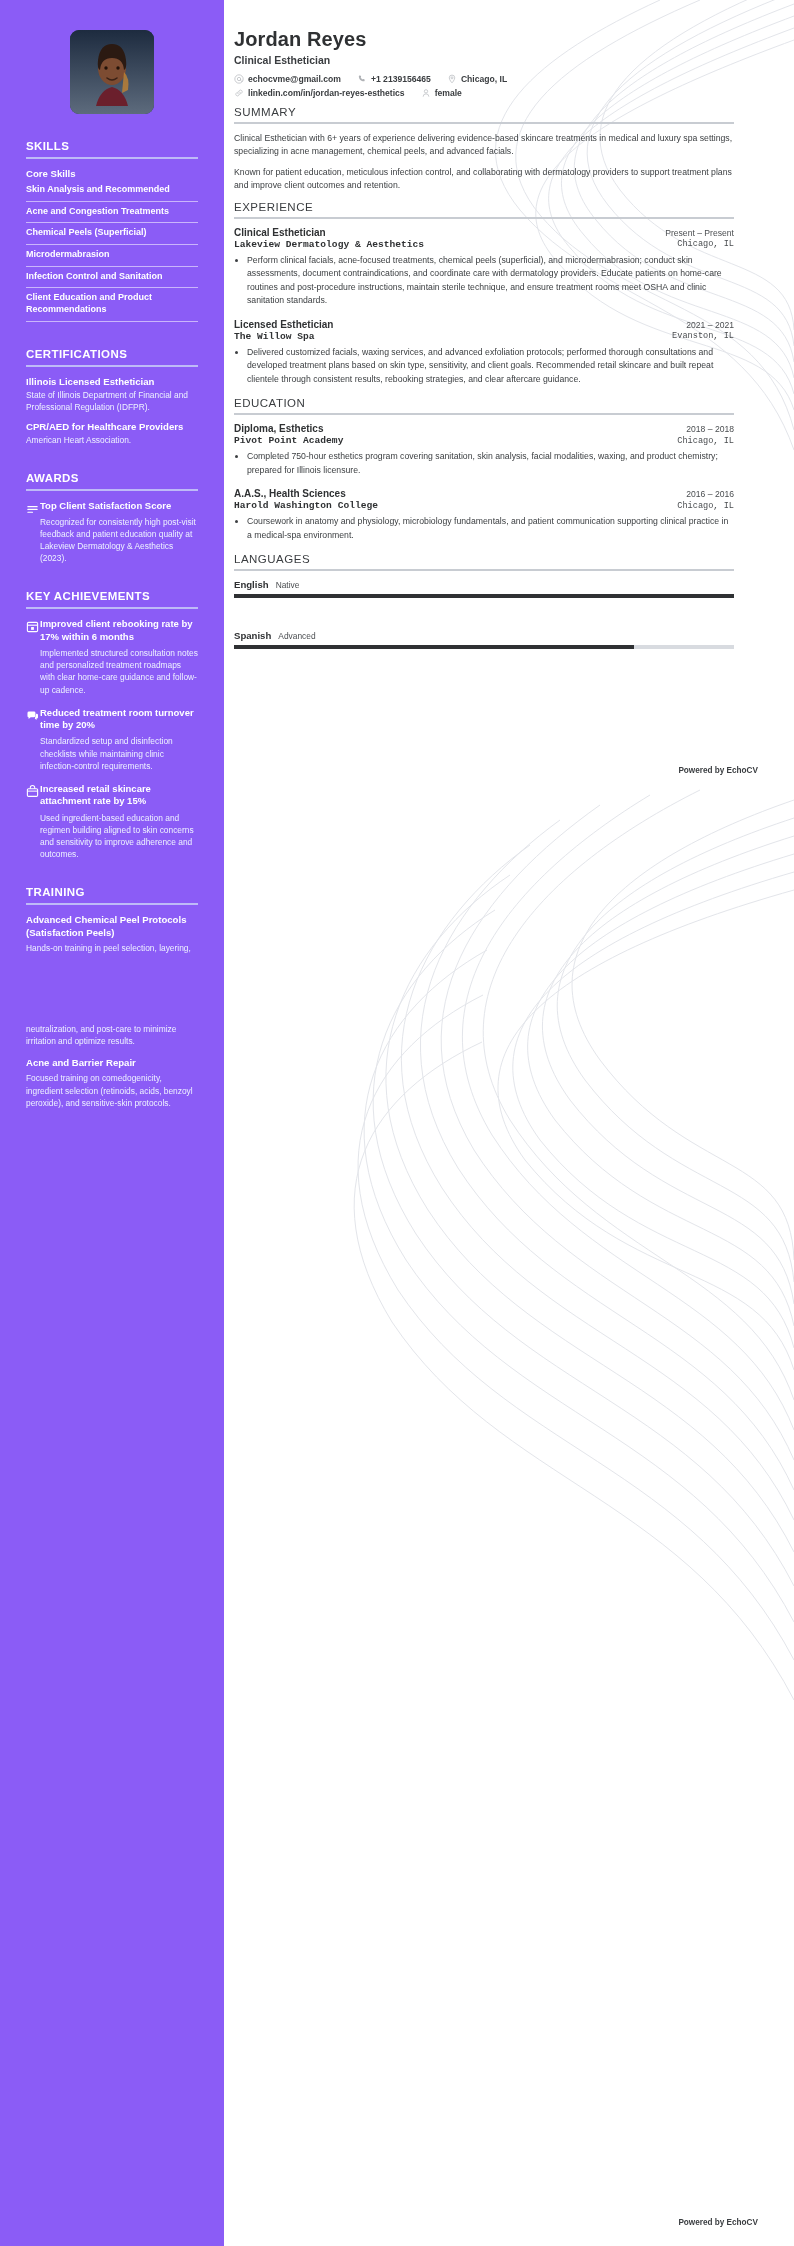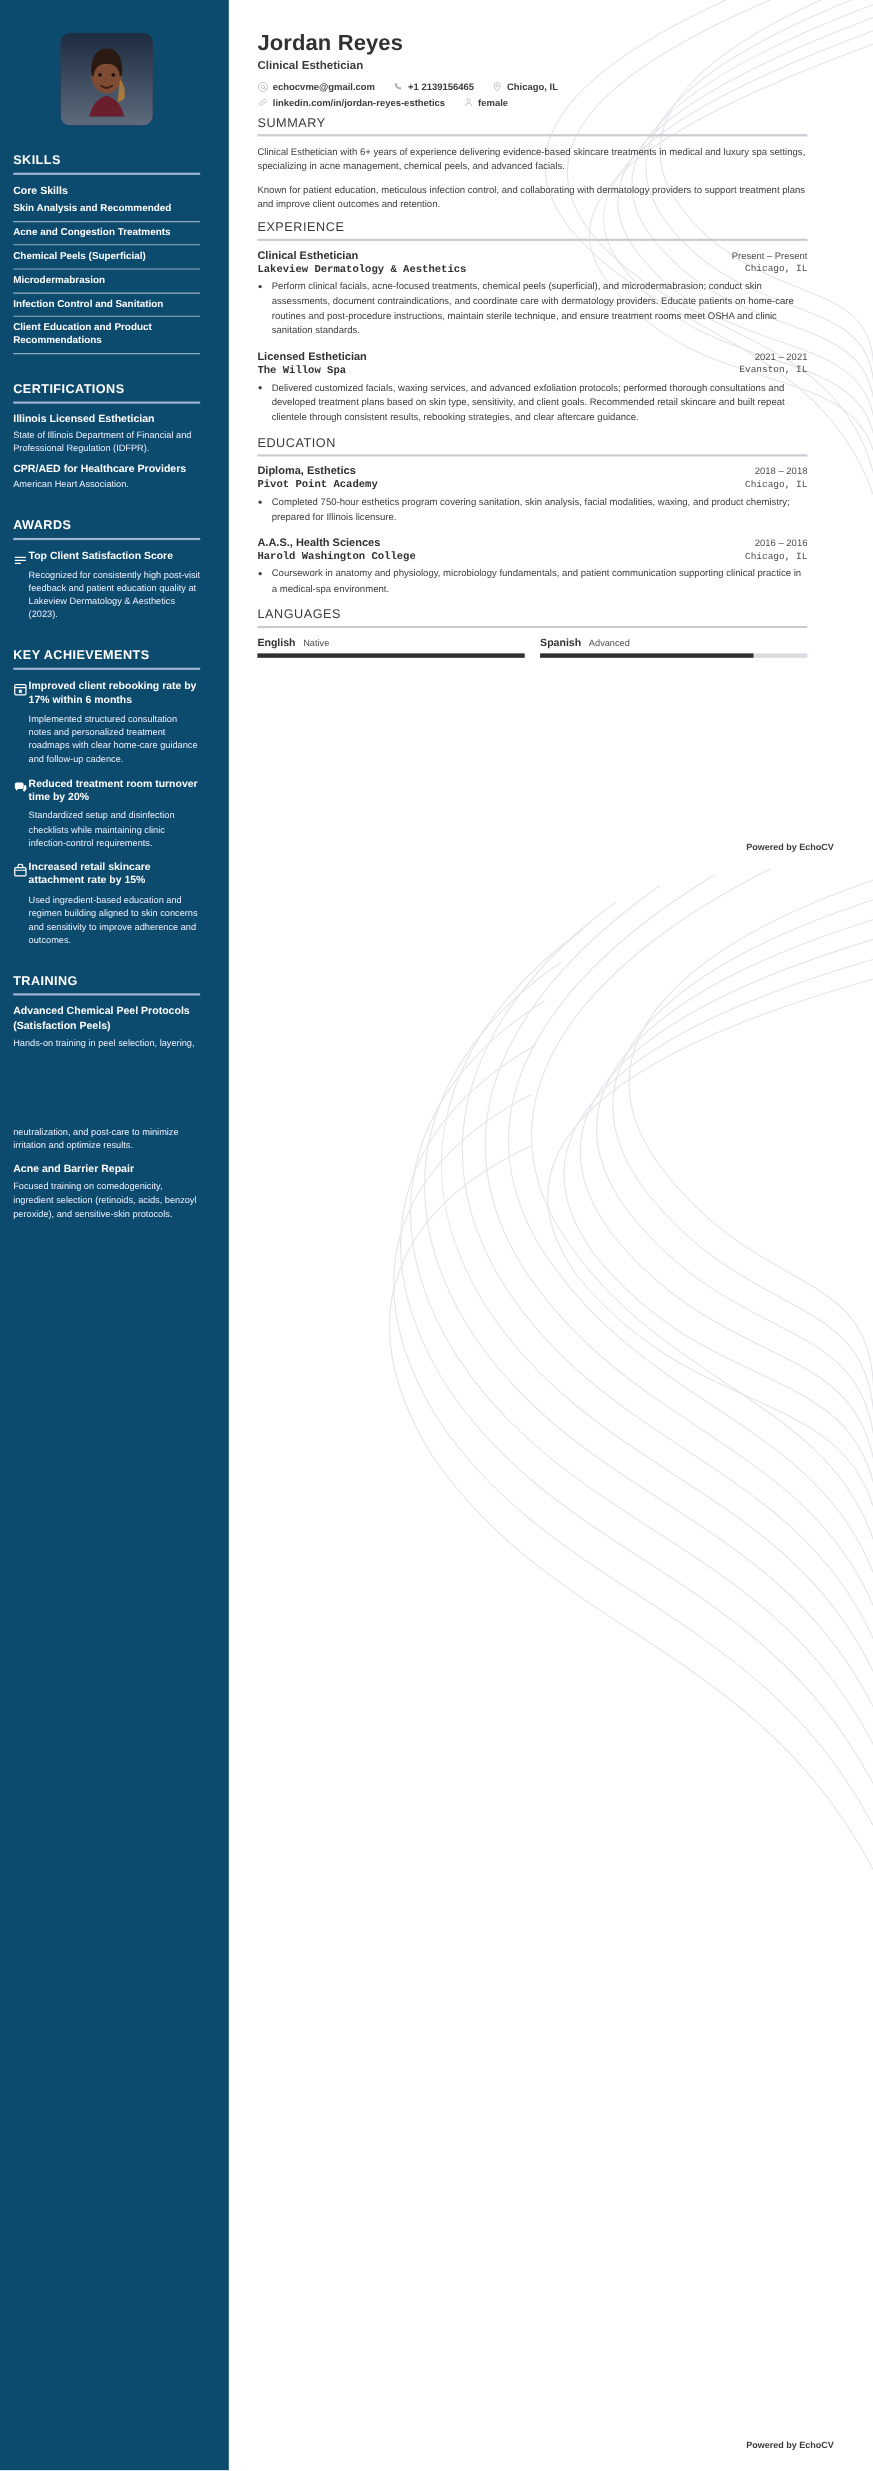--- a/index.html
+++ b/index.html
@@ -15,25 +15,25 @@
     min-height: 2246px;
     background: #ffffff;
     overflow: hidden;
   }
   .waves { position: absolute; inset: 0; pointer-events: none; z-index: 0; }
 
   
   .sidebar {
     position: absolute;
     left: 0; top: 0;
-    width: 208px;
+    width: 224px;
     min-height: 2246px;
-    background: #0c4a6e;
+    background: #8b5cf6;
     color: #ffffff;
-    padding: 0 26px 40px 12px;
+    padding: 0 26px 40px 26px;
     z-index: 2;
   }
   .photo-wrap { display: flex; justify-content: center; padding-top: 30px; }
   .photo {
     width: 84px; height: 84px;
     border-radius: 9px;
     overflow: hidden;
     background: #2a3a52;
     position: relative;
   }
@@ -115,21 +115,21 @@
   .job-top { display: flex; justify-content: space-between; align-items: baseline; }
   .job-title { font-size: 10px; font-weight: bold; color: #2f3133; }
   .job-dates { font-size: 8.6px; color: #4a4d50; }
   .job-sub { display: flex; justify-content: space-between; align-items: center; margin-top: 1px; font-family: Liberation Mono, monospace; }
   .job-company { font-size: 9.6px; font-weight: bold; color: #2f3133; }
   .job-loc { font-size: 8.6px; color: #4a4d50; }
   .bullets { margin: 4px 0 0 13px; }
   .bullets li { font-size: 8.7px; line-height: 1.55; color: #3d4043; margin-bottom: 2px; }
   .job { margin-bottom: 11px; }
 
-  .langs { display: flex; gap: 14px; margin-top: 4px; }
+  .langs { display: flex; gap: 32px; margin-top: 4px; flex-direction: column; }
   .lang { flex: 1 1 0; }
   .lang-row { display: flex; align-items: baseline; gap: 7px; }
   .lang-name { font-size: 9.6px; font-weight: bold; color: #2f3133; }
   .lang-level { font-size: 8.4px; color: #4a4d50; }
   .lang-bar { height: 4px; background: #d8dbe0; margin-top: 4px; position: relative; }
   .lang-fill { position: absolute; left: 0; top: 0; bottom: 0; background: #2f3133; }
 
   .powered {
     position: absolute;
     right: 36px;

